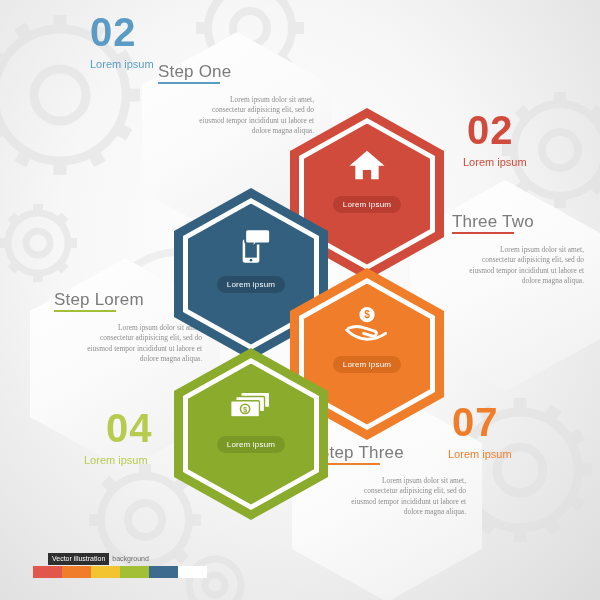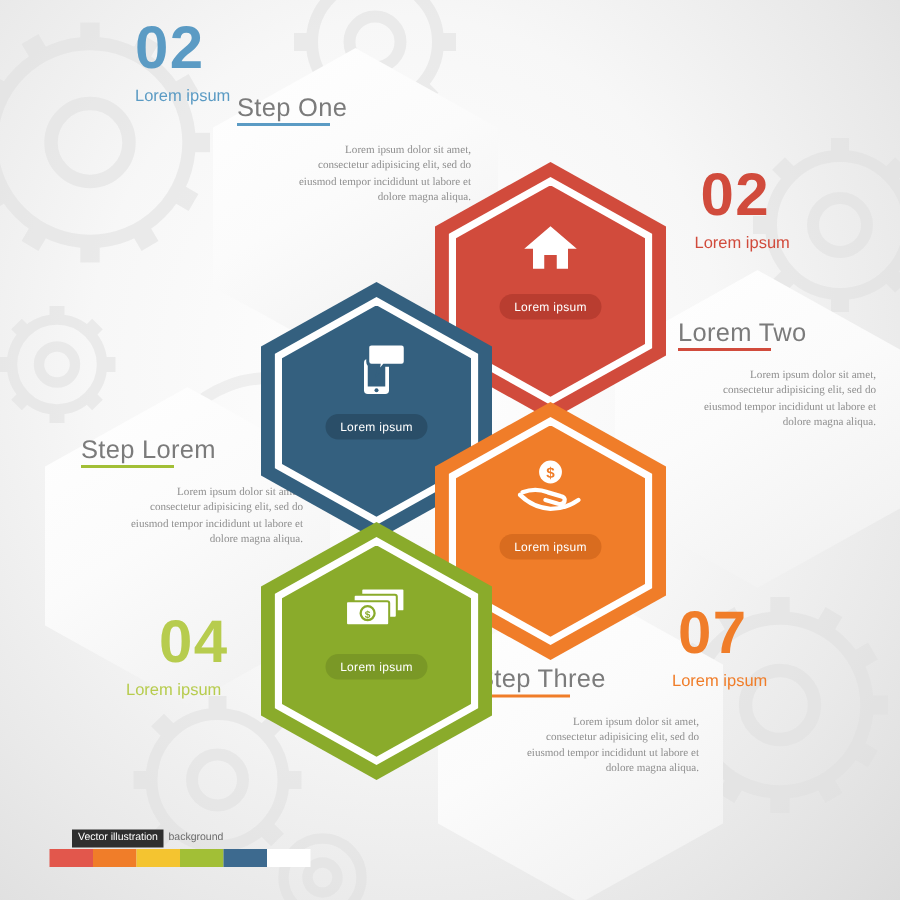--- a/index.html
+++ b/index.html
@@ -262,21 +262,21 @@
       </g>
     </g>
   </svg>
 
   <div class="hex hex-white hex-shadow" style="left:142px; top:32px; width:190px; height:212px;"></div>
   <div class="step-label" style="left:158px; top:62px;">Step One</div>
   <div class="rule" style="left:158px; top:82px; background:#5b9bc4;"></div>
   <div class="hex-text" style="left:196px; top:95px; width:118px;">Lorem ipsum dolor sit amet, consectetur adipisicing elit, sed do eiusmod tempor incididunt ut labore et dolore magna aliqua.</div>
 
   <div class="hex hex-white hex-shadow" style="left:410px; top:180px; width:190px; height:212px;"></div>
-  <div class="step-label" style="left:452px; top:212px;">Lorem Two</div>
+  <div class="step-label" style="left:452px; top:212px;">Three Two</div>
   <div class="rule" style="left:452px; top:232px; background:#d14b3c;"></div>
   <div class="hex-text" style="left:466px; top:245px; width:118px;">Lorem ipsum dolor sit amet, consectetur adipisicing elit, sed do eiusmod tempor incididunt ut labore et dolore magna aliqua.</div>
 
   <div class="hex hex-white hex-shadow" style="left:292px; top:390px; width:190px; height:212px;"></div>
   <div class="step-label" style="left:318px; top:443px;">Step Three</div>
   <div class="rule" style="left:318px; top:463px; background:#f07d29;"></div>
   <div class="hex-text" style="left:348px; top:476px; width:118px;">Lorem ipsum dolor sit amet, consectetur adipisicing elit, sed do eiusmod tempor incididunt ut labore et dolore magna aliqua.</div>
 
   <div class="hex hex-white hex-shadow" style="left:30px; top:258px; width:190px; height:212px;"></div>
   <div class="step-label" style="left:54px; top:290px;">Step Lorem</div>

